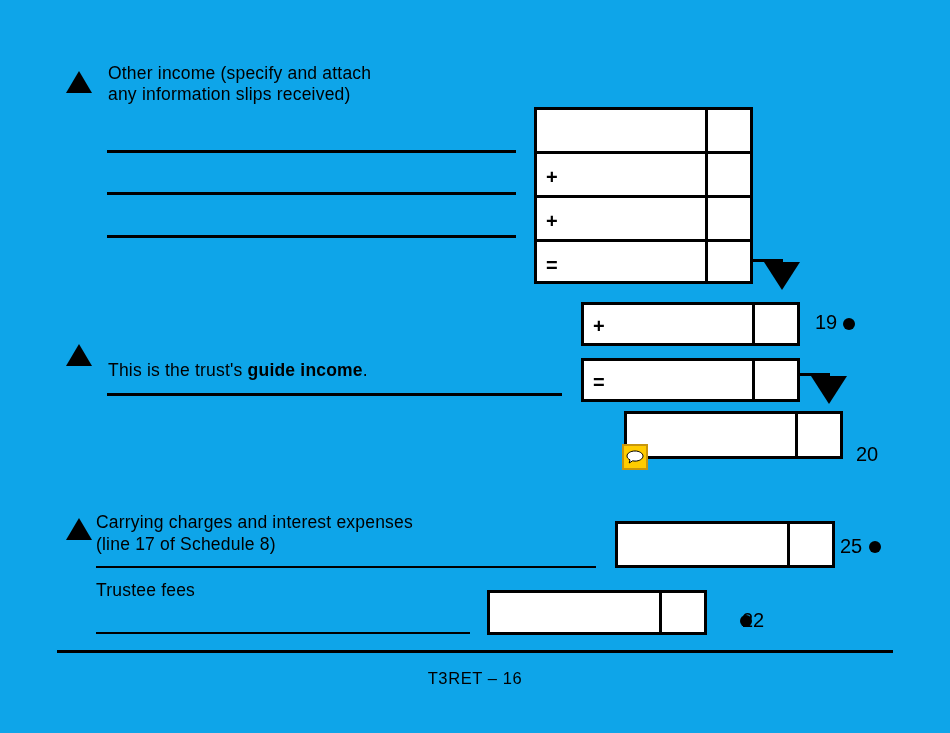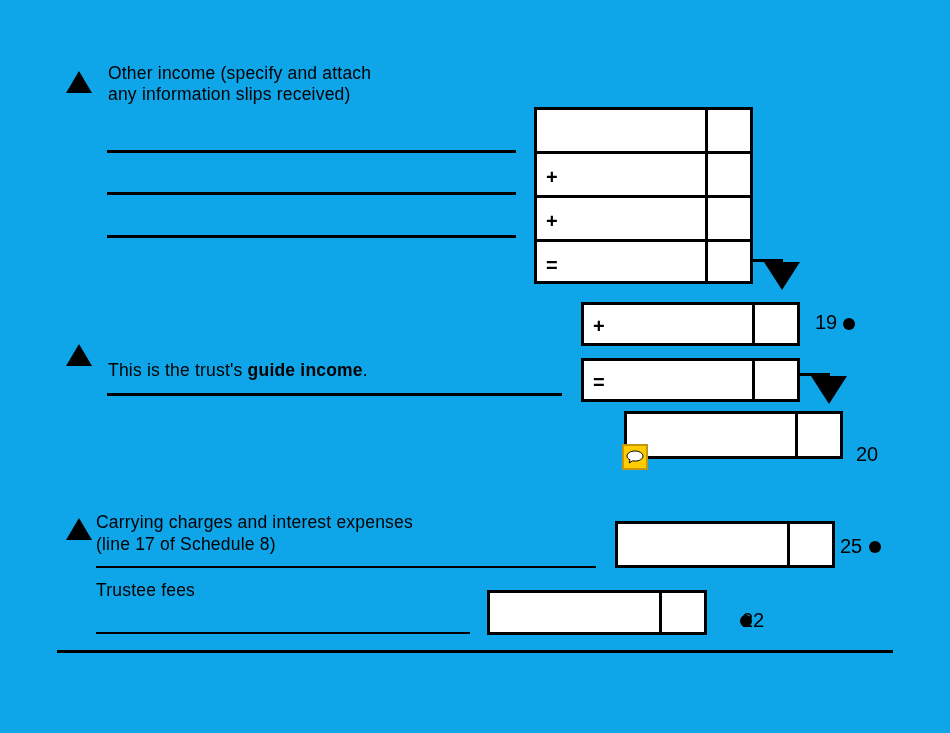--- a/index.html
+++ b/index.html
@@ -230,14 +230,15 @@
   <div class="abs label" style="left:96px; top:580px;">Trustee fees</div>
   <div class="abs rule-thin" style="left:96px; top:632px; width:374px;"></div>
 
   <div class="box abs" style="left:487px; top:590px; width:220px; height:45px;">
     <div class="box-div" style="left:169px;"></div>
   </div>
   <div class="lineno" style="left:710px; top:609px;margin-left:32px;">22</div>
   <div class="dot" style="left:740px; top:615px;"></div>
 
   <div class="footer-rule" style="left:57px; top:650px; width:836px;"></div>
+  <div class="footer-text" style="left:0; top:669px;">T3RET – 16</div>
 
 </div>
 
 </body></html>

